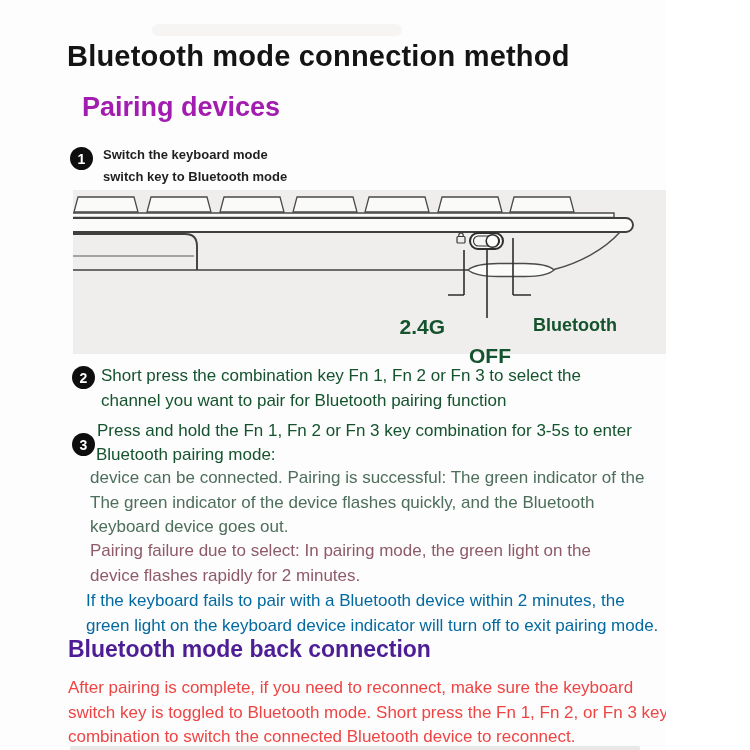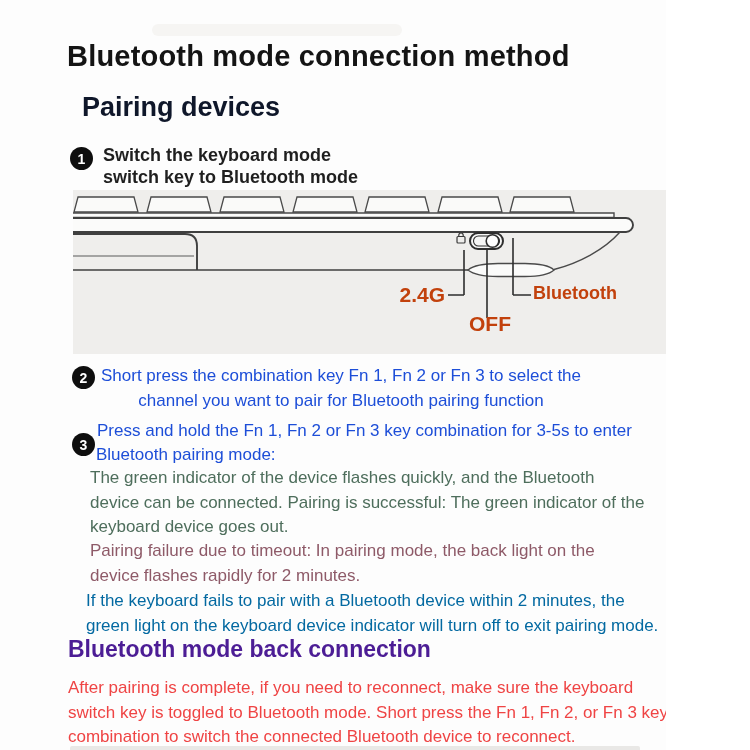--- a/index.html
+++ b/index.html
@@ -20,62 +20,62 @@
     background: #f6f5f3; border-radius: 6px;
   }
 
   .page-title {
     left: 67px; top: 40px;
     font-size: 29px; font-weight: bold; color: #141414;
     letter-spacing: 0.2px; white-space: nowrap;
   }
   .section-heading {
     left: 82px; top: 92px;
-    font-size: 27px; font-weight: bold; color: #0f172a;
+    font-size: 27px; font-weight: bold; color: #a21caf;
     white-space: nowrap;
   }
   .back-heading {
     left: 68px; top: 636px;
     font-size: 23px; font-weight: bold; color: #4c1d95;
     white-space: nowrap;
   }
 
   .step-badge {
     width: 23px; height: 23px; border-radius: 50%;
     background: #0e0e0e; color: #fff;
     display: flex; align-items: center; justify-content: center;
     font-size: 14px; font-weight: bold;
   }
   .badge-1 { left: 70px; top: 147px; }
   .badge-2 { left: 72px; top: 366px; }
   .badge-3 { left: 72px; top: 433px; }
 
-  .step-text { font-size: 18px; line-height: 22px; color: #1f1f1f; font-weight: 600; white-space: nowrap; }
+  .step-text { font-size: 13px; line-height: 22px; color: #1f1f1f; font-weight: 600; white-space: nowrap; }
   .step1-text { left: 103px; top: 144px; }
 
   .body-line { font-size: 17px; line-height: 24.5px; white-space: nowrap; }
-  .step-body { color: #1d4ed8; text-align: center; }
+  .step-body { color: #14532d; }
   .step2-text { left: 101px; top: 364px; }
   .step3-line1 { left: 97px; top: 419px; }
   .step3-line2 { left: 96px; top: 443px; }
 
   .note-success { left: 90px; top: 466px; color: #4e6e5c; }
   .note-failure { left: 90px; top: 539px; color: #8e5a68; }
   .note-timeout { left: 86px; top: 589px; color: #0369a1; }
   .back-para    { left: 68px; top: 676px; color: #ef4444; }
 
   .illustration-panel {
     left: 73px; top: 190px; width: 607px; height: 164px;
     background: #efeeec;
   }
   .illustration-panel svg { position: absolute; left: 0; top: 0; }
 
   .diagram-label {
     position: absolute;
-    font-weight: 600; color: #c2410c; white-space: nowrap;
+    font-weight: 600; color: #14532d; white-space: nowrap; margin-top: 32px;
   }
   .label-24g { left: 318px; top: 93px; width: 54px; text-align: right; font-size: 21px; }
   .label-off { left: 396px; top: 122px; width: 37px; text-align: right; font-size: 21px; font-weight: bold; }
   .label-bt  { left: 460px; top: 93px; font-size: 18px; }
 
   .bottom-bar {
     left: 70px; top: 746px; width: 570px; height: 4px;
     background: #e9e8e6; border-radius: 2px 2px 0 0;
   }
 </style>
@@ -139,27 +139,27 @@
   <div class="abs body-line step-body step2-text">
     <div>Short press the combination key Fn 1, Fn 2 or Fn 3 to select the</div>
     <div>channel you want to pair for Bluetooth pairing function</div>
   </div>
 
   <div class="abs body-line step-body step3-line1">Press and hold the Fn 1, Fn 2 or Fn 3 key combination for 3-5s to enter</div>
   <div class="abs step-badge badge-3">3</div>
   <div class="abs body-line step-body step3-line2">Bluetooth pairing mode:</div>
 
   <div class="abs body-line note-success">
+    <div>device can be connected. Pairing is successful: The green indicator of the</div>
     <div>The green indicator of the device flashes quickly, and the Bluetooth</div>
-    <div>device can be connected. Pairing is successful: The green indicator of the</div>
     <div>keyboard device goes out.</div>
   </div>
 
   <div class="abs body-line note-failure">
-    <div>Pairing failure due to timeout: In pairing mode, the back light on the</div>
+    <div>Pairing failure due to select: In pairing mode, the green light on the</div>
     <div>device flashes rapidly for 2 minutes.</div>
   </div>
 
   <div class="abs body-line note-timeout">
     <div>If the keyboard fails to pair with a Bluetooth device within 2 minutes, the</div>
     <div>green light on the keyboard device indicator will turn off to exit pairing mode.</div>
   </div>
 
   <h2 class="abs back-heading">Bluetooth mode back connection</h2>
   <div class="abs body-line back-para">

